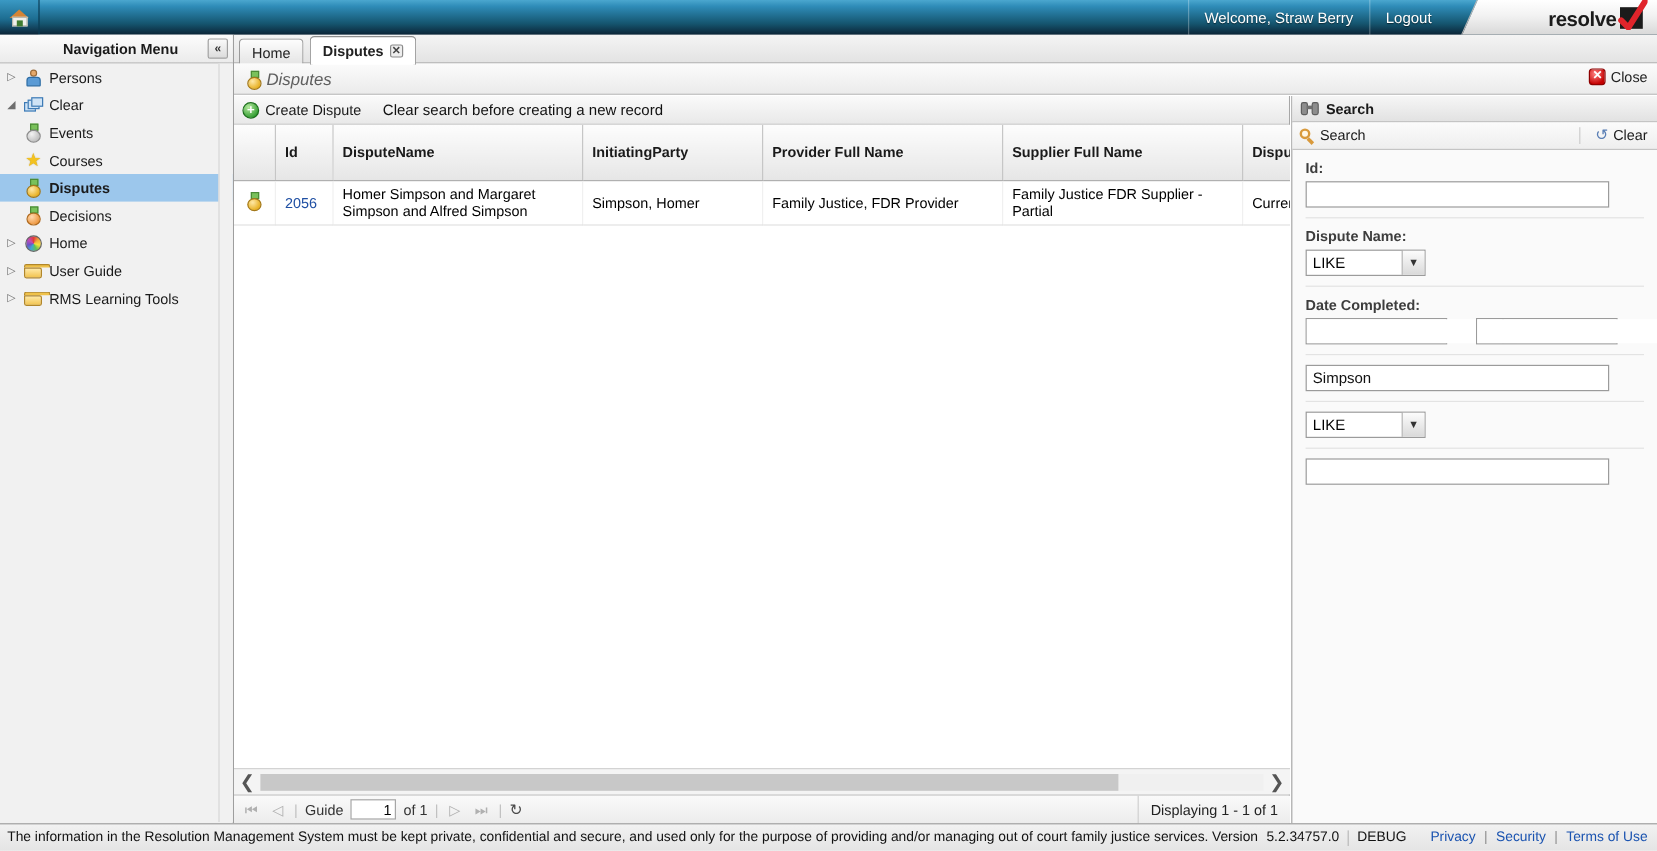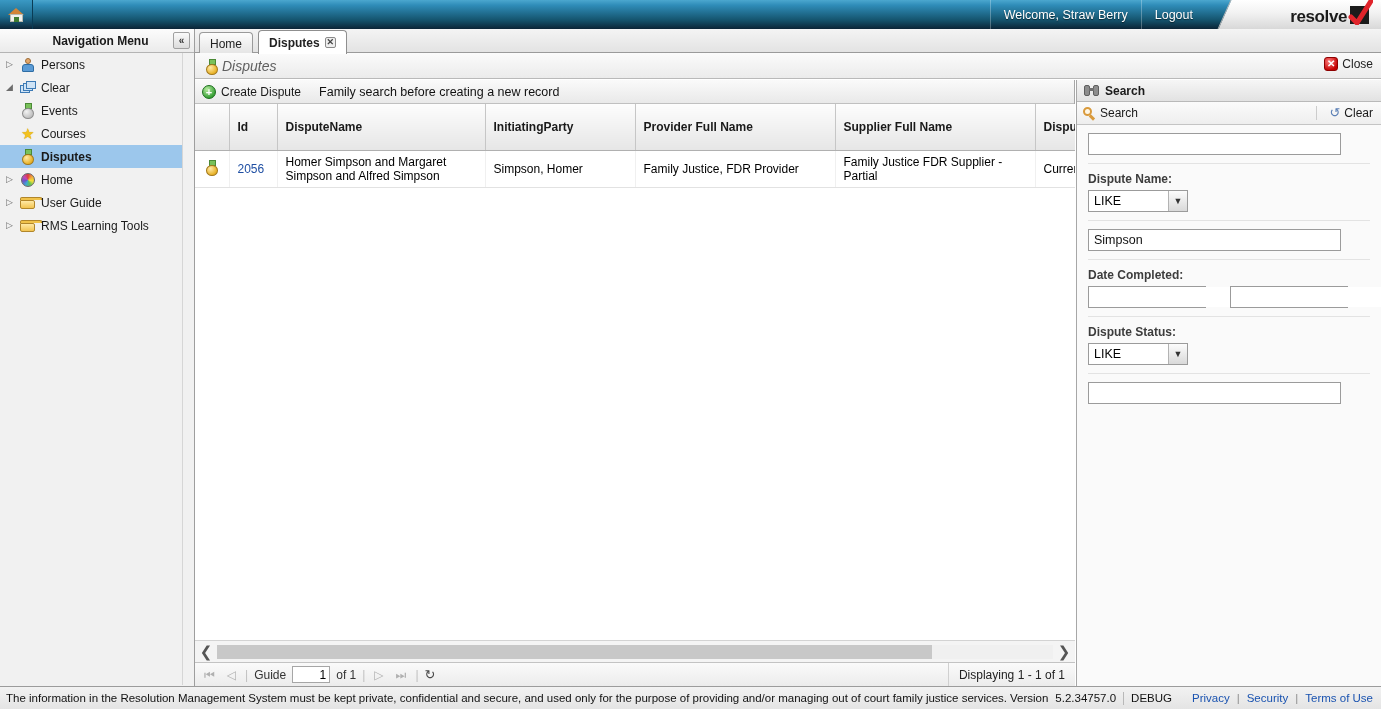--- a/index.html
+++ b/index.html
@@ -436,20 +436,30 @@
         <div class="nav-item lvl2 selected">
           <span class="arrow"></span>
           <span class="nav-icon">
             <span class="ic-medal">
               <span class="rib"></span>
               <span class="disc"></span>
             </span>
           </span>
           <span>Disputes</span>
         </div>
+        <div class="nav-item lvl2">
+          <span class="arrow"></span>
+          <span class="nav-icon">
+            <span class="ic-medal orange">
+              <span class="rib"></span>
+              <span class="disc"></span>
+            </span>
+          </span>
+          <span>Decisions</span>
+        </div>
         <div class="nav-item">
           <span class="arrow">▷</span>
           <span class="nav-icon">
             <span class="ic-wheel"></span>
           </span>
           <span>Home</span>
         </div>
         <div class="nav-item">
           <span class="arrow">▷</span>
           <span class="nav-icon">
@@ -498,21 +508,21 @@
       <span>Close</span>
     </span>
   </div>
 
   <div id="grid-area">
     <div id="grid-toolbar">
       <span id="create-dispute">
         <span class="ic-plus">+</span>
         <span>Create Dispute</span>
       </span>
-      <span id="toolbar-note">Family search before creating a new record</span>
+      <span id="toolbar-note">Clear search before creating a new record</span>
     </div>
 
     <div class="grid-scroll-clip">
       <table class="grid">
         <colgroup>
           <col style="width:34px">
             <col style="width:48px">
             <col style="width:208px">
           <col style="width:150px">
             <col style="width:200px">
@@ -592,54 +602,54 @@
       <span id="sp-clear-act">
         <span class="vsep"></span>
         <span class="ic-refresh">↺</span>
         <span>Clear</span>
       </span>
     </div>
 
     <div id="sp-body">
 
       <div class="field-group">
+        <div class="f-label">Id:</div>
         <input class="f-input" value="" style="">
       </div>
 
       <div class="field-group">
         <div class="f-label">Dispute Name:</div>
         <div class="f-select">
           <span>LIKE</span>
           <span class="caret">▼</span>
         </div>
-      </div>
-
-      <div class="field-group">
-        <input class="f-input" value="Simpson" style="">
       </div>
 
       <div class="field-group">
         <div class="f-label">Date Completed:</div>
         <div class="date-row">
           <span class="date-wrap">
             <input value="" style="">
             <span class="cal-btn">
                 <span class="cal-glyph"></span>
               </span>
           </span>
           <span class="to-word">to</span>
           <span class="date-wrap">
             <input value="" style="">
 
           </span>
         </div>
       </div>
 
       <div class="field-group">
-        <div class="f-label">Dispute Status:</div>
+        <input class="f-input" value="Simpson" style="">
+      </div>
+
+      <div class="field-group">
         <div class="f-select">
           <span>LIKE</span>
           <span class="caret">▼</span>
         </div>
       </div>
 
       <div class="field-group">
         <input class="f-input" value="" style="">
       </div>
 

